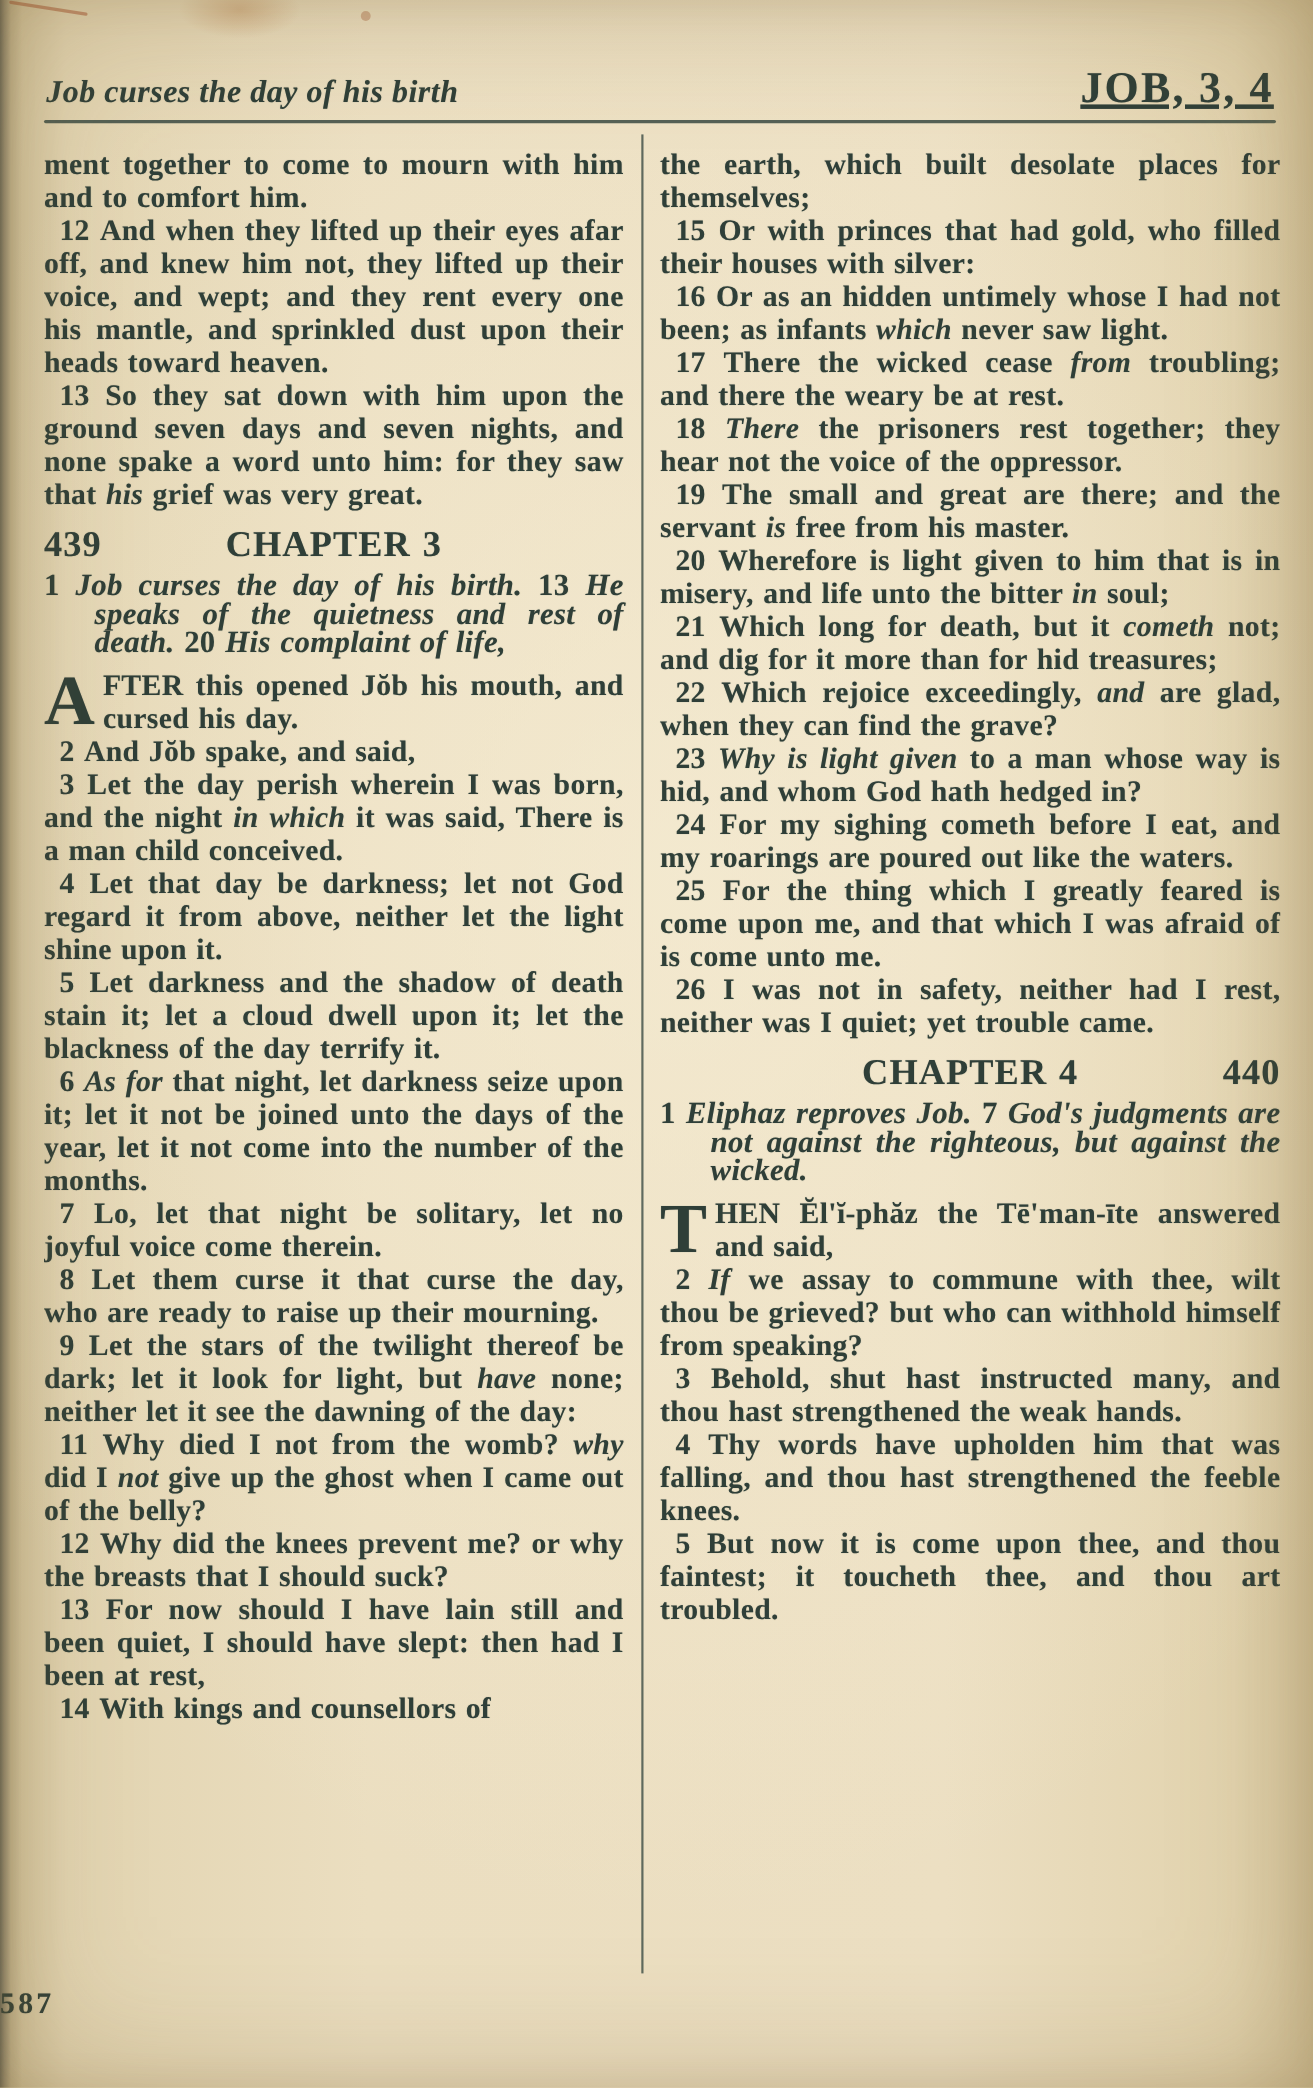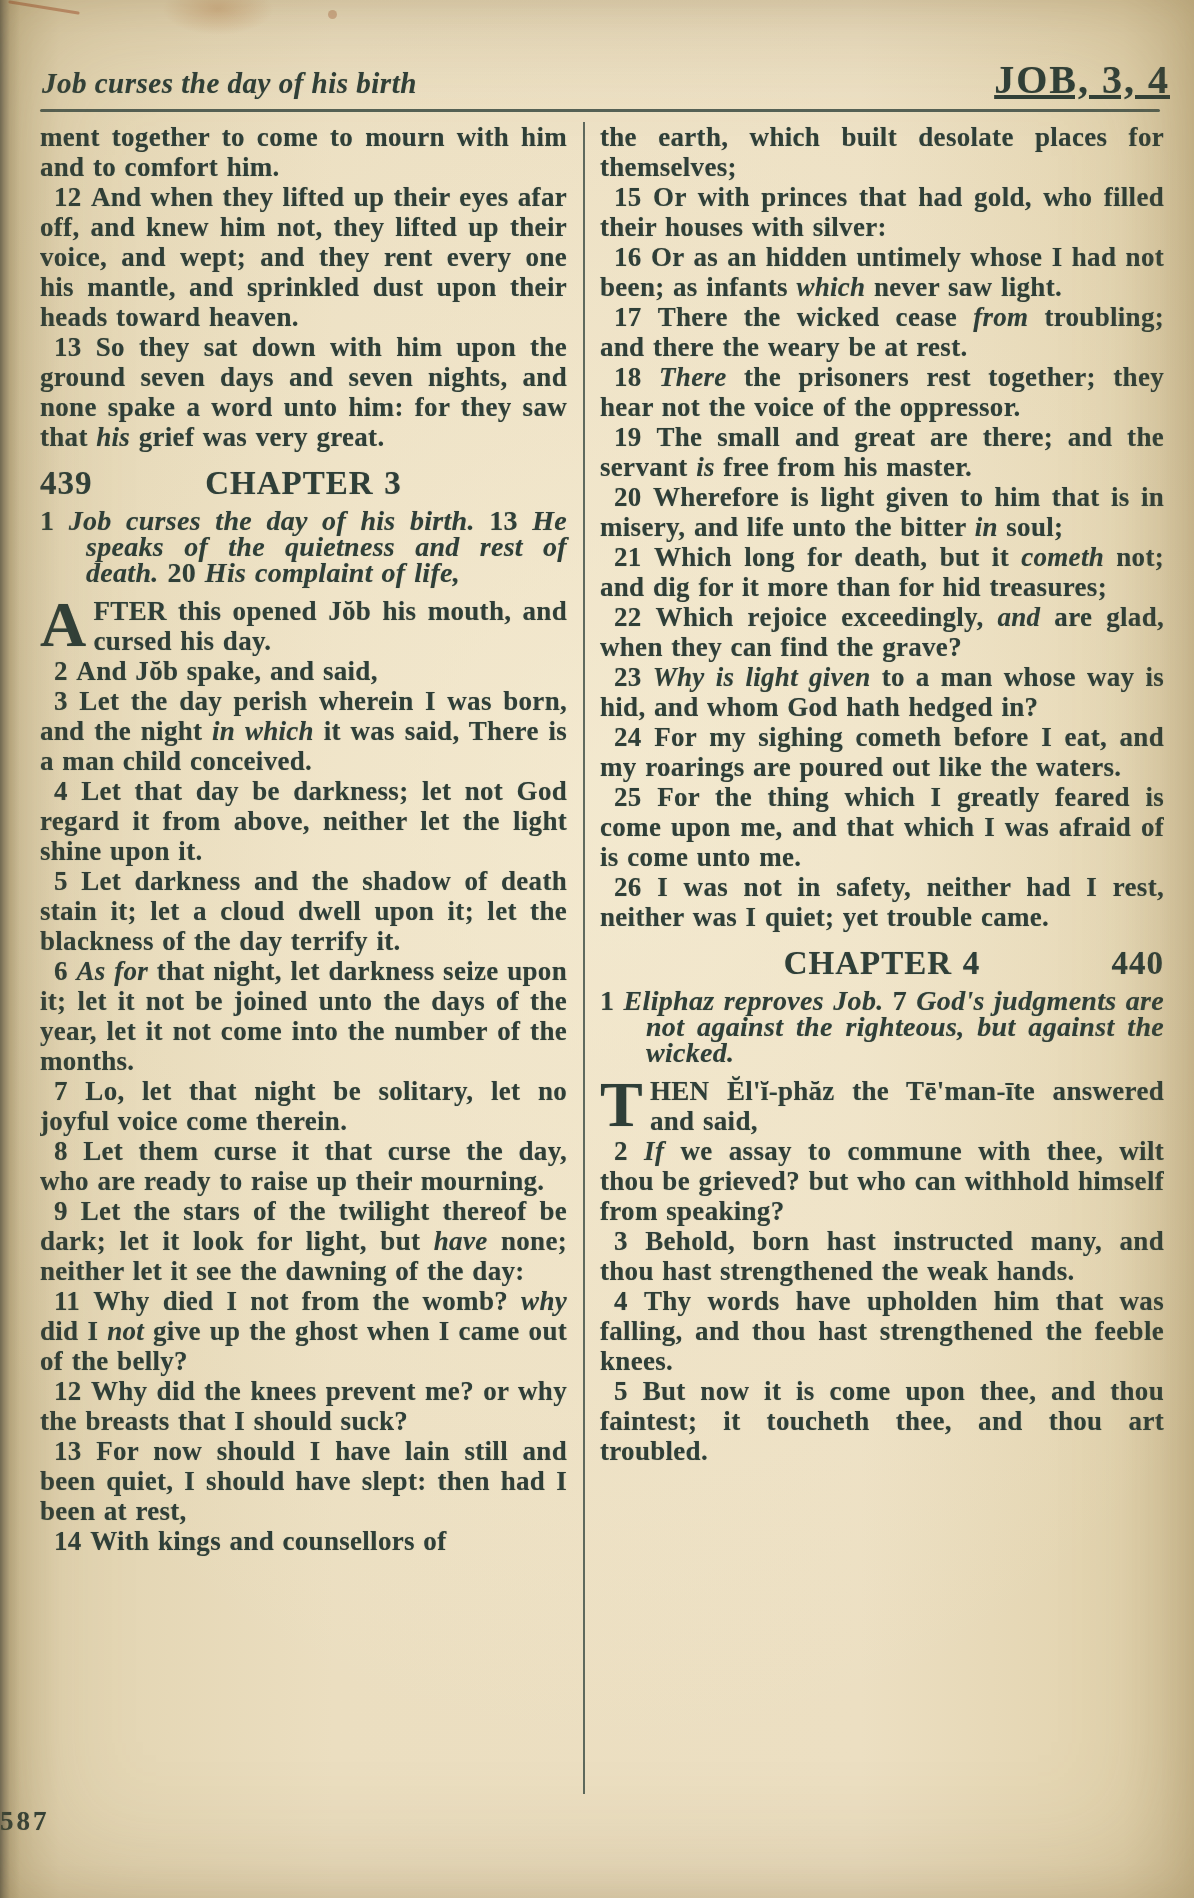--- a/index.html
+++ b/index.html
@@ -17,31 +17,31 @@
     background:linear-gradient(90deg,#6e6c5c 0px,#978e74 4px,#c2b48f 10px,rgba(194,180,143,0) 20px);}
   .stain-top{position:absolute;left:148px;top:-12px;width:140px;height:60px;border-radius:50%;
     background:radial-gradient(55% 60% at 50% 35%, rgba(173,105,46,.30), rgba(173,105,46,0) 72%);}
   .scratch{position:absolute;left:8px;top:6px;width:72px;height:3px;border-radius:2px;
     background:rgba(158,62,28,.45);transform:rotate(9deg);}
   .speck{position:absolute;left:328px;top:10px;width:9px;height:9px;border-radius:50%;
     background:rgba(152,72,30,.32);}
 
   .ink{color:#2f3f38;text-shadow:0 0 1px rgba(47,63,56,.35);}
 
-  .running-head{position:absolute;left:42px;right:24px;top:56px;
+  .running-head{position:absolute;left:42px;right:36px;top:56px;
     display:flex;justify-content:space-between;align-items:baseline;}
   .head-left{font-style:italic;font-weight:bold;font-size:29px;letter-spacing:.5px;}
   .head-right{font-weight:bold;font-size:40px;letter-spacing:2px;text-decoration:underline;}
   .head-rule{position:absolute;left:40px;right:34px;top:109px;height:3px;
     background:#3b4b43;opacity:.85;border-radius:2px;}
 
   .columns{position:absolute;left:40px;right:30px;top:122px;height:1680px;
     display:flex;align-items:stretch;overflow:hidden;}
   .col{font-size:27px;line-height:30px;font-weight:bold;text-align:justify;
-    letter-spacing:.3px;word-spacing:1.5px;}
+    letter-spacing:.3px;word-spacing:1.5px;margin-top:12px;}
   .col-left{width:527px;flex:0 0 527px;}
   .col-right{flex:1;}
   .divider{flex:0 0 2px;background:#3b4b43;opacity:.8;margin:0 15px 8px 16px;}
 
   .col p{margin:0;}
   p.verse{text-indent:14px;}
   p.cont{text-indent:0;}
   .chapter-heading{position:relative;text-align:center;font-size:33px;font-weight:bold;
     letter-spacing:1px;margin:16px 0 10px !important;}
   .ch-left{position:absolute;left:0;}
@@ -102,21 +102,21 @@
       <p class="verse"><span class="vnum">21&nbsp;</span><span>Which long for death, but it </span><i>cometh</i><span> not; and dig for it more than for hid treasures;</span></p>
       <p class="verse"><span class="vnum">22&nbsp;</span><span>Which rejoice exceedingly, </span><i>and</i><span> are glad, when they can find the grave?</span></p>
       <p class="verse"><span class="vnum">23&nbsp;</span><i>Why is light given</i><span> to a man whose way is hid, and whom God hath hedged in?</span></p>
       <p class="verse"><span class="vnum">24&nbsp;</span><span>For my sighing cometh before I eat, and my roarings are poured out like the waters.</span></p>
       <p class="verse"><span class="vnum">25&nbsp;</span><span>For the thing which I greatly feared is come upon me, and that which I was afraid of is come unto me.</span></p>
       <p class="verse"><span class="vnum">26&nbsp;</span><span>I was not in safety, neither had I rest, neither was I quiet; yet trouble came.</span></p>
       <div class="chapter-heading"><span class="ch-left"></span><span class="ch-title">CHAPTER 4</span><span class="ch-right">440</span></div>
       <p class="summary"><span>1 </span><i>Eliphaz reproves Job.</i><span> 7 </span><i>God's judgments are not against the righteous, but against the wicked.</i></p>
       <p class="dropcap-para"><span class="dropcap">T</span><span>HEN Ĕl'ĭ-phăz the Tē'man-īte answered and said,</span></p>
       <p class="verse"><span class="vnum">2&nbsp;</span><i>If</i><span> we assay to commune with thee, wilt thou be grieved? but who can withhold himself from speaking?</span></p>
-      <p class="verse"><span class="vnum">3&nbsp;</span><span>Behold, born hast instructed many, and thou hast strengthened the weak hands.</span></p>
+      <p class="verse"><span class="vnum">3&nbsp;</span><span>Behold, shut hast instructed many, and thou hast strengthened the weak hands.</span></p>
       <p class="verse"><span class="vnum">4&nbsp;</span><span>Thy words have upholden him that was falling, and thou hast strengthened the feeble knees.</span></p>
       <p class="verse"><span class="vnum">5&nbsp;</span><span>But now it is come upon thee, and thou faintest; it toucheth thee, and thou art troubled.</span></p>
     </div>
 </div>
 
 <div class="page-number ink">587</div>
 
 <div class="vignette"></div>
 
 </body></html>

